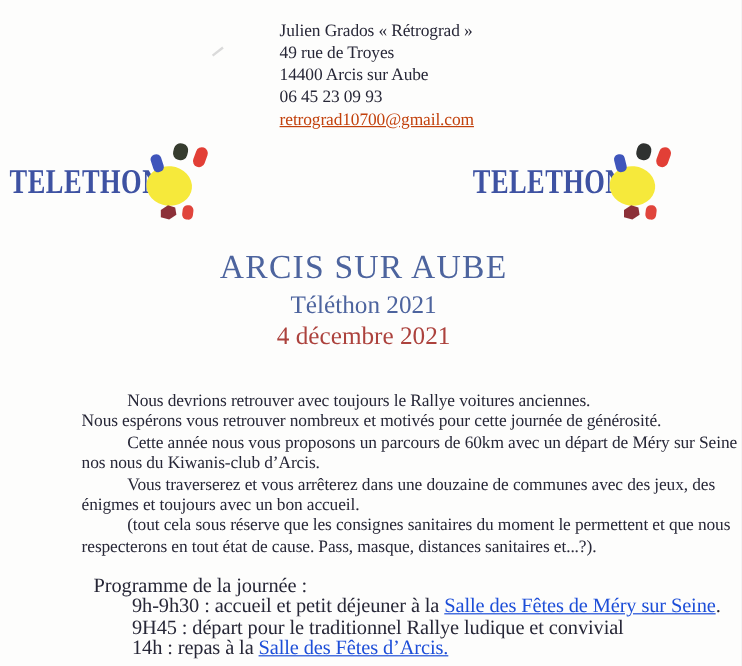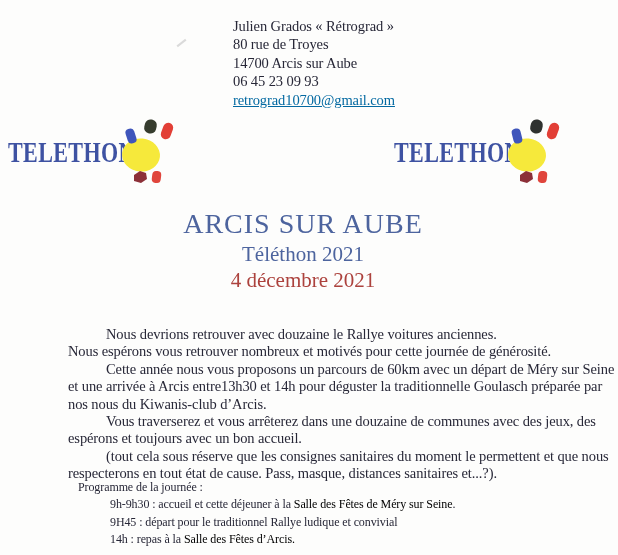--- a/index.html
+++ b/index.html
@@ -9,21 +9,21 @@
     background:#fdfdfc; overflow:hidden; color:#272737;
   }
 
   
   .artifact { position:absolute; left:176px; top:42px; width:11px; height:2px;
     background:#dadada; transform:rotate(-38deg); }
 
   
   .contact { position:absolute; left:233px; top:17px; font-size:14.5px;
     line-height:18.4px; letter-spacing:-0.1px; }
-  .contact .email { color:#0369a1; text-decoration:underline; cursor:pointer; }
+  .contact .email { color:#c2410c; text-decoration:underline; cursor:pointer; }
 
   
   .logo { position:absolute; top:112px; width:180px; height:80px; }
   .logo-left  { left:6px; }
   .logo-right { left:392px; }
   .logo-text { position:absolute; left:2px; top:24px; font-weight:700;
     font-size:29px; color:#3e52a2; transform:scaleX(0.76);
     transform-origin:left center; white-space:nowrap; letter-spacing:0.5px; }
   .logo svg { position:absolute; left:105px; top:0; }
 
@@ -34,36 +34,36 @@
   .title-sub  { font-size:21px; color:#4d649e; line-height:25px; margin-top:2px; }
   .title-date { font-size:21px; color:#ac423d; line-height:25px; margin-top:1px; }
 
   
   .bodytext { position:absolute; left:68px; top:326px; width:508px;
     font-size:14.5px; line-height:17.4px; letter-spacing:-0.1px; }
   .bodytext .line { white-space:nowrap; }
   .bodytext .indent { padding-left:38px; }
 
   
-  .program { position:absolute; left:78px; top:479px; font-size:12px;
+  .program { position:absolute; left:78px; top:479px; font-size:17px;
     line-height:17.4px; letter-spacing:-0.1px; }
   .program .row { padding-left:32px; white-space:nowrap; }
-  .program .hl { color:#000000; }
+  .program .hl { color:#1d4ed8;text-decoration:underline; }
 </style>
 </head>
 <body>
 
 <div class="page">
 
   <div class="artifact"></div>
 
   <div class="contact">
     <div>Julien Grados « Rétrograd »</div>
-    <div>80 rue de Troyes</div>
-    <div>14700 Arcis sur Aube</div>
+    <div>49 rue de Troyes</div>
+    <div>14400 Arcis sur Aube</div>
     <div>06 45 23 09 93</div>
     <a class="email">retrograd10700@gmail.com</a>
   </div>
 
   <div class="logo logo-left">
     <span class="logo-text">TELETHON</span>
     <svg width="75" height="80" viewBox="0 0 75 80">
       <ellipse cx="30" cy="43" rx="19" ry="16.5" fill="#f6e93b" transform="rotate(6 30 43)"></ellipse>
       <rect x="15.5" y="16.5" width="9" height="15" rx="4" fill="#3f55bb" transform="rotate(-18 20 24)"></rect>
       <rect x="33.5" y="7.5" width="12" height="14" rx="5.5" fill="#363c2e" transform="rotate(14 39.5 14.5)"></rect>
@@ -85,35 +85,34 @@
     </svg>
   </div>
 
   <div class="titles">
     <h1 class="title-main">ARCIS SUR AUBE</h1>
     <div class="title-sub">Téléthon 2021</div>
     <div class="title-date">4 décembre 2021</div>
   </div>
 
   <div class="bodytext">
-    <div class="line indent">Nous devrions retrouver avec douzaine le Rallye voitures anciennes.</div>
+    <div class="line indent">Nous devrions retrouver avec toujours le Rallye voitures anciennes.</div>
     <div class="line">Nous espérons vous retrouver nombreux et motivés pour cette journée de générosité.</div>
     <div class="line indent">Cette année nous vous proposons un parcours de 60km avec un départ de Méry sur Seine</div>
-    <div class="line">et une arrivée à Arcis entre13h30 et 14h pour déguster la traditionnelle Goulasch préparée par</div>
     <div class="line">nos nous du Kiwanis-club d’Arcis.</div>
     <div class="line indent">Vous traverserez et vous arrêterez dans une douzaine de communes avec des jeux, des</div>
-    <div class="line">espérons et toujours avec un bon accueil.</div>
+    <div class="line">énigmes et toujours avec un bon accueil.</div>
     <div class="line indent">(tout cela sous réserve que les consignes sanitaires du moment le permettent et que nous</div>
     <div class="line">respecterons en tout état de cause. Pass, masque, distances sanitaires et...?).</div>
   </div>
 
   <div class="program">
     <div>Programme de la journée :</div>
     <div class="row">
-      <span>9h-9h30 : accueil et cette déjeuner à la </span><span class="hl">Salle des Fêtes de Méry sur Seine</span><span>.</span>
+      <span>9h-9h30 : accueil et petit déjeuner à la </span><span class="hl">Salle des Fêtes de Méry sur Seine</span><span>.</span>
     </div>
     <div class="row">
       <span>9H45 : départ pour le traditionnel Rallye ludique et convivial</span><span class="hl"></span><span></span>
     </div>
     <div class="row">
       <span>14h : repas à la </span><span class="hl">Salle des Fêtes d’Arcis.</span><span></span>
     </div>
   </div>
 
 </div>

